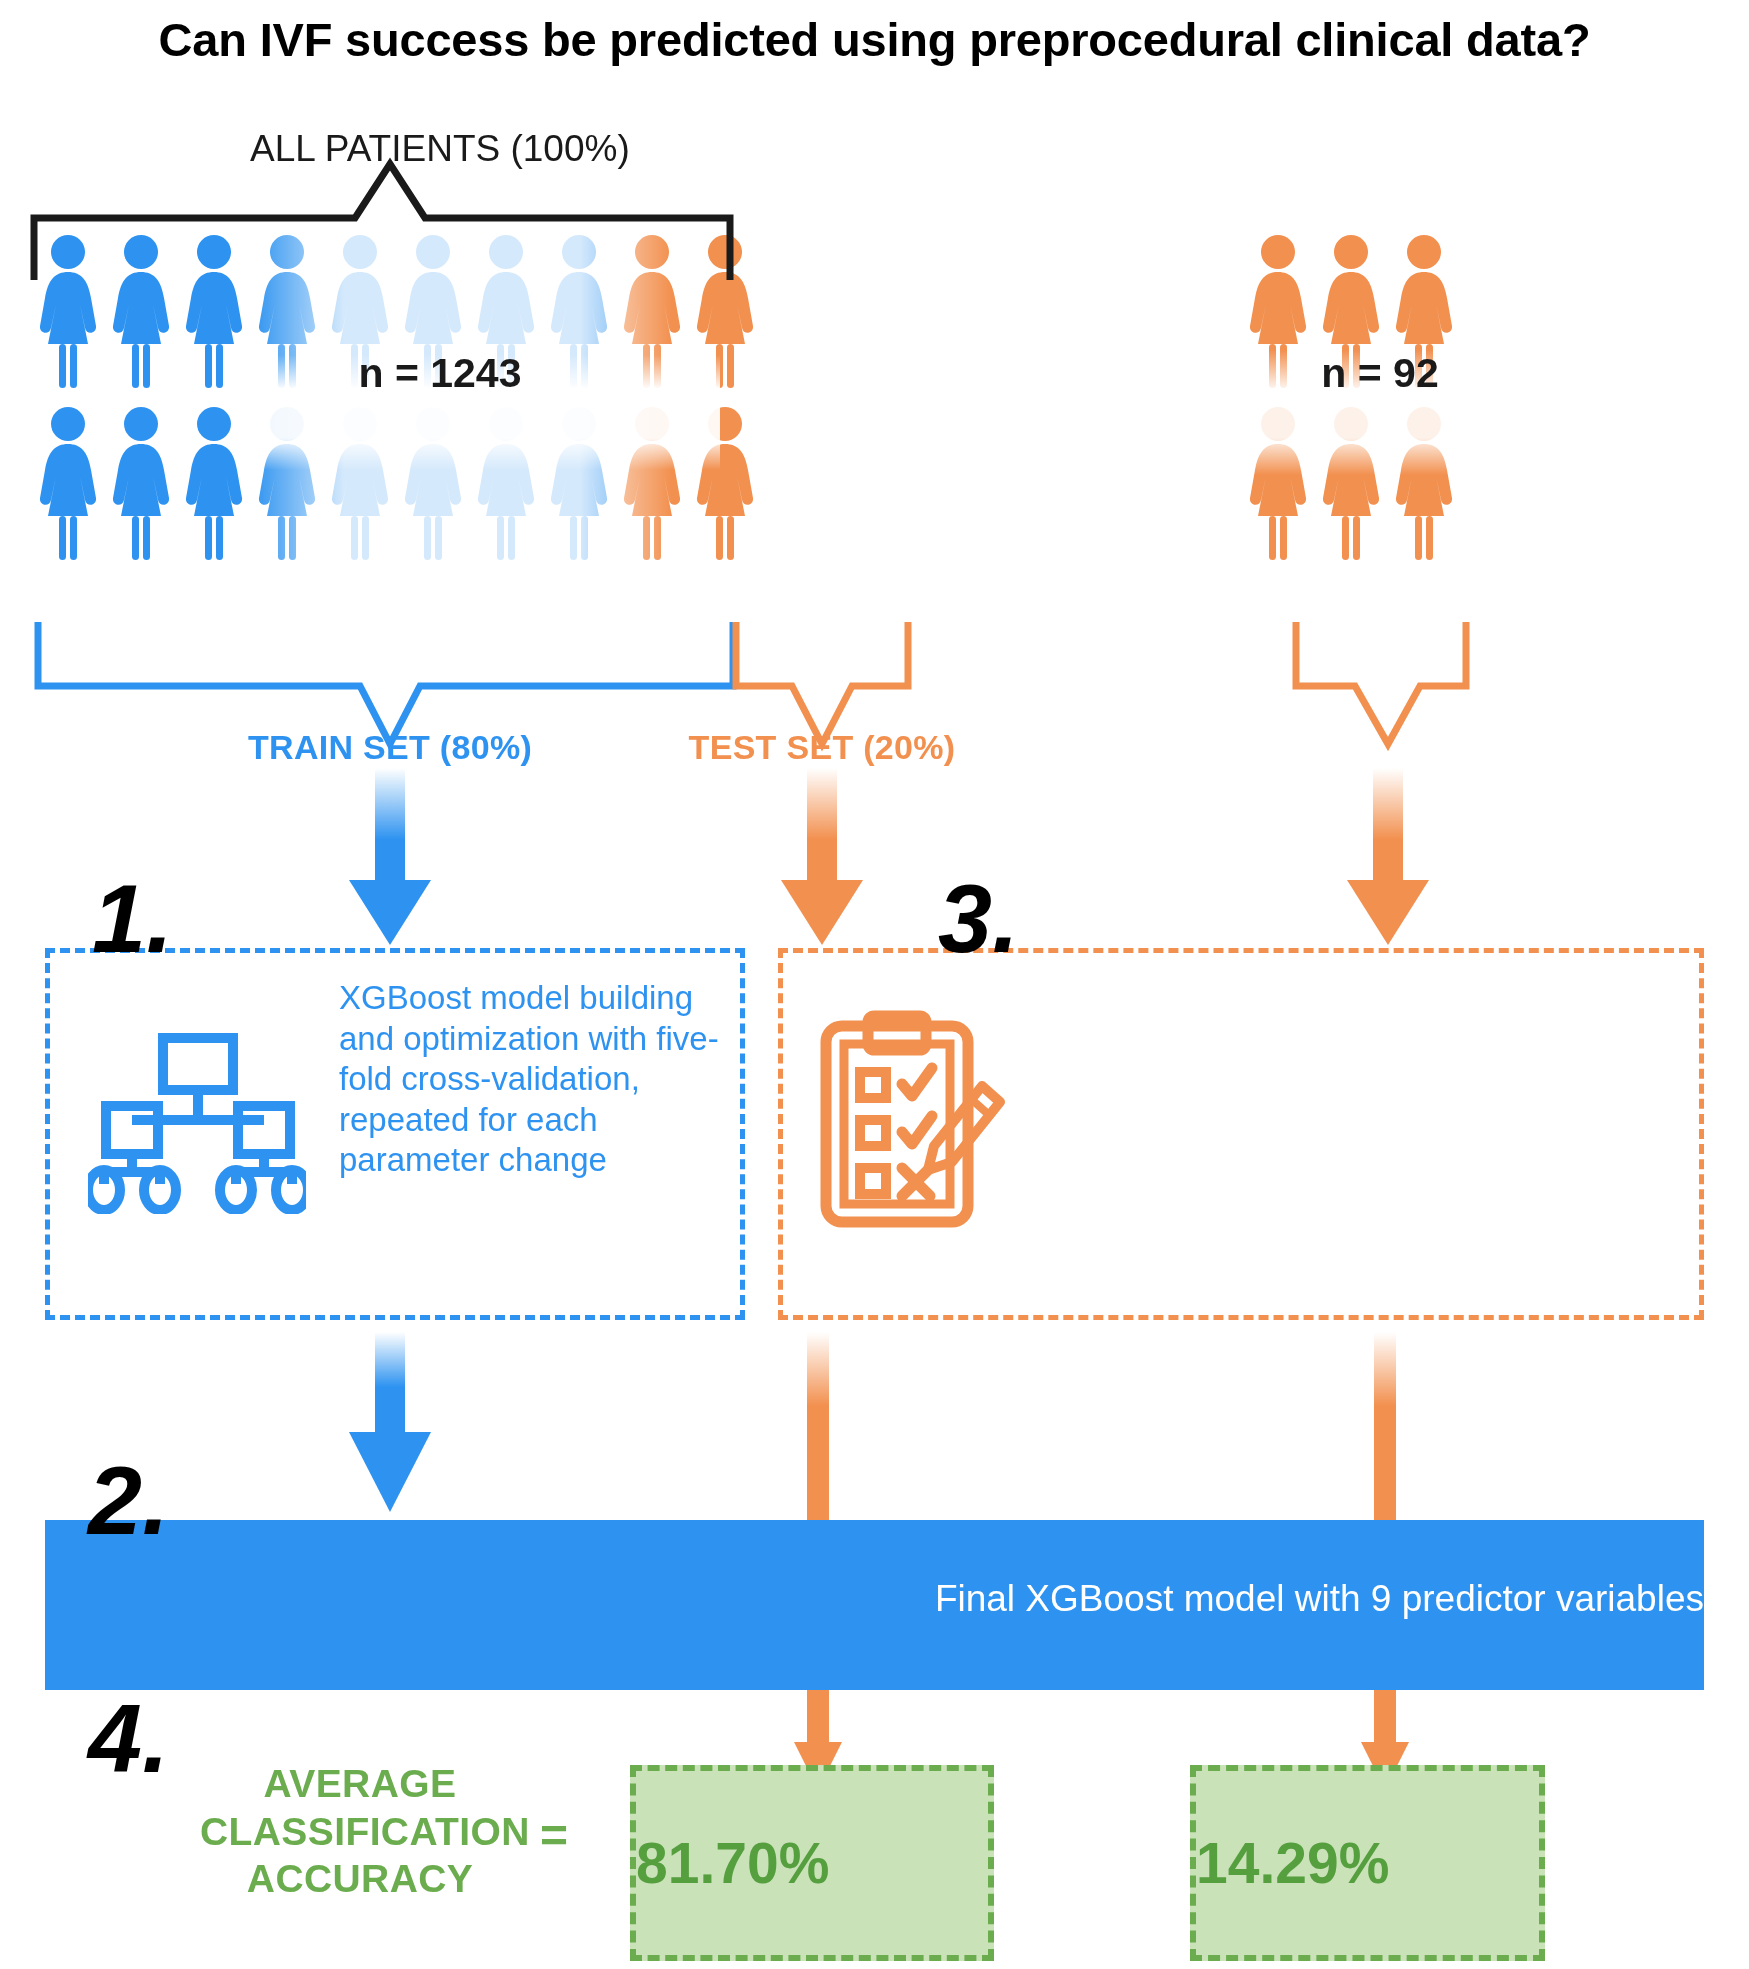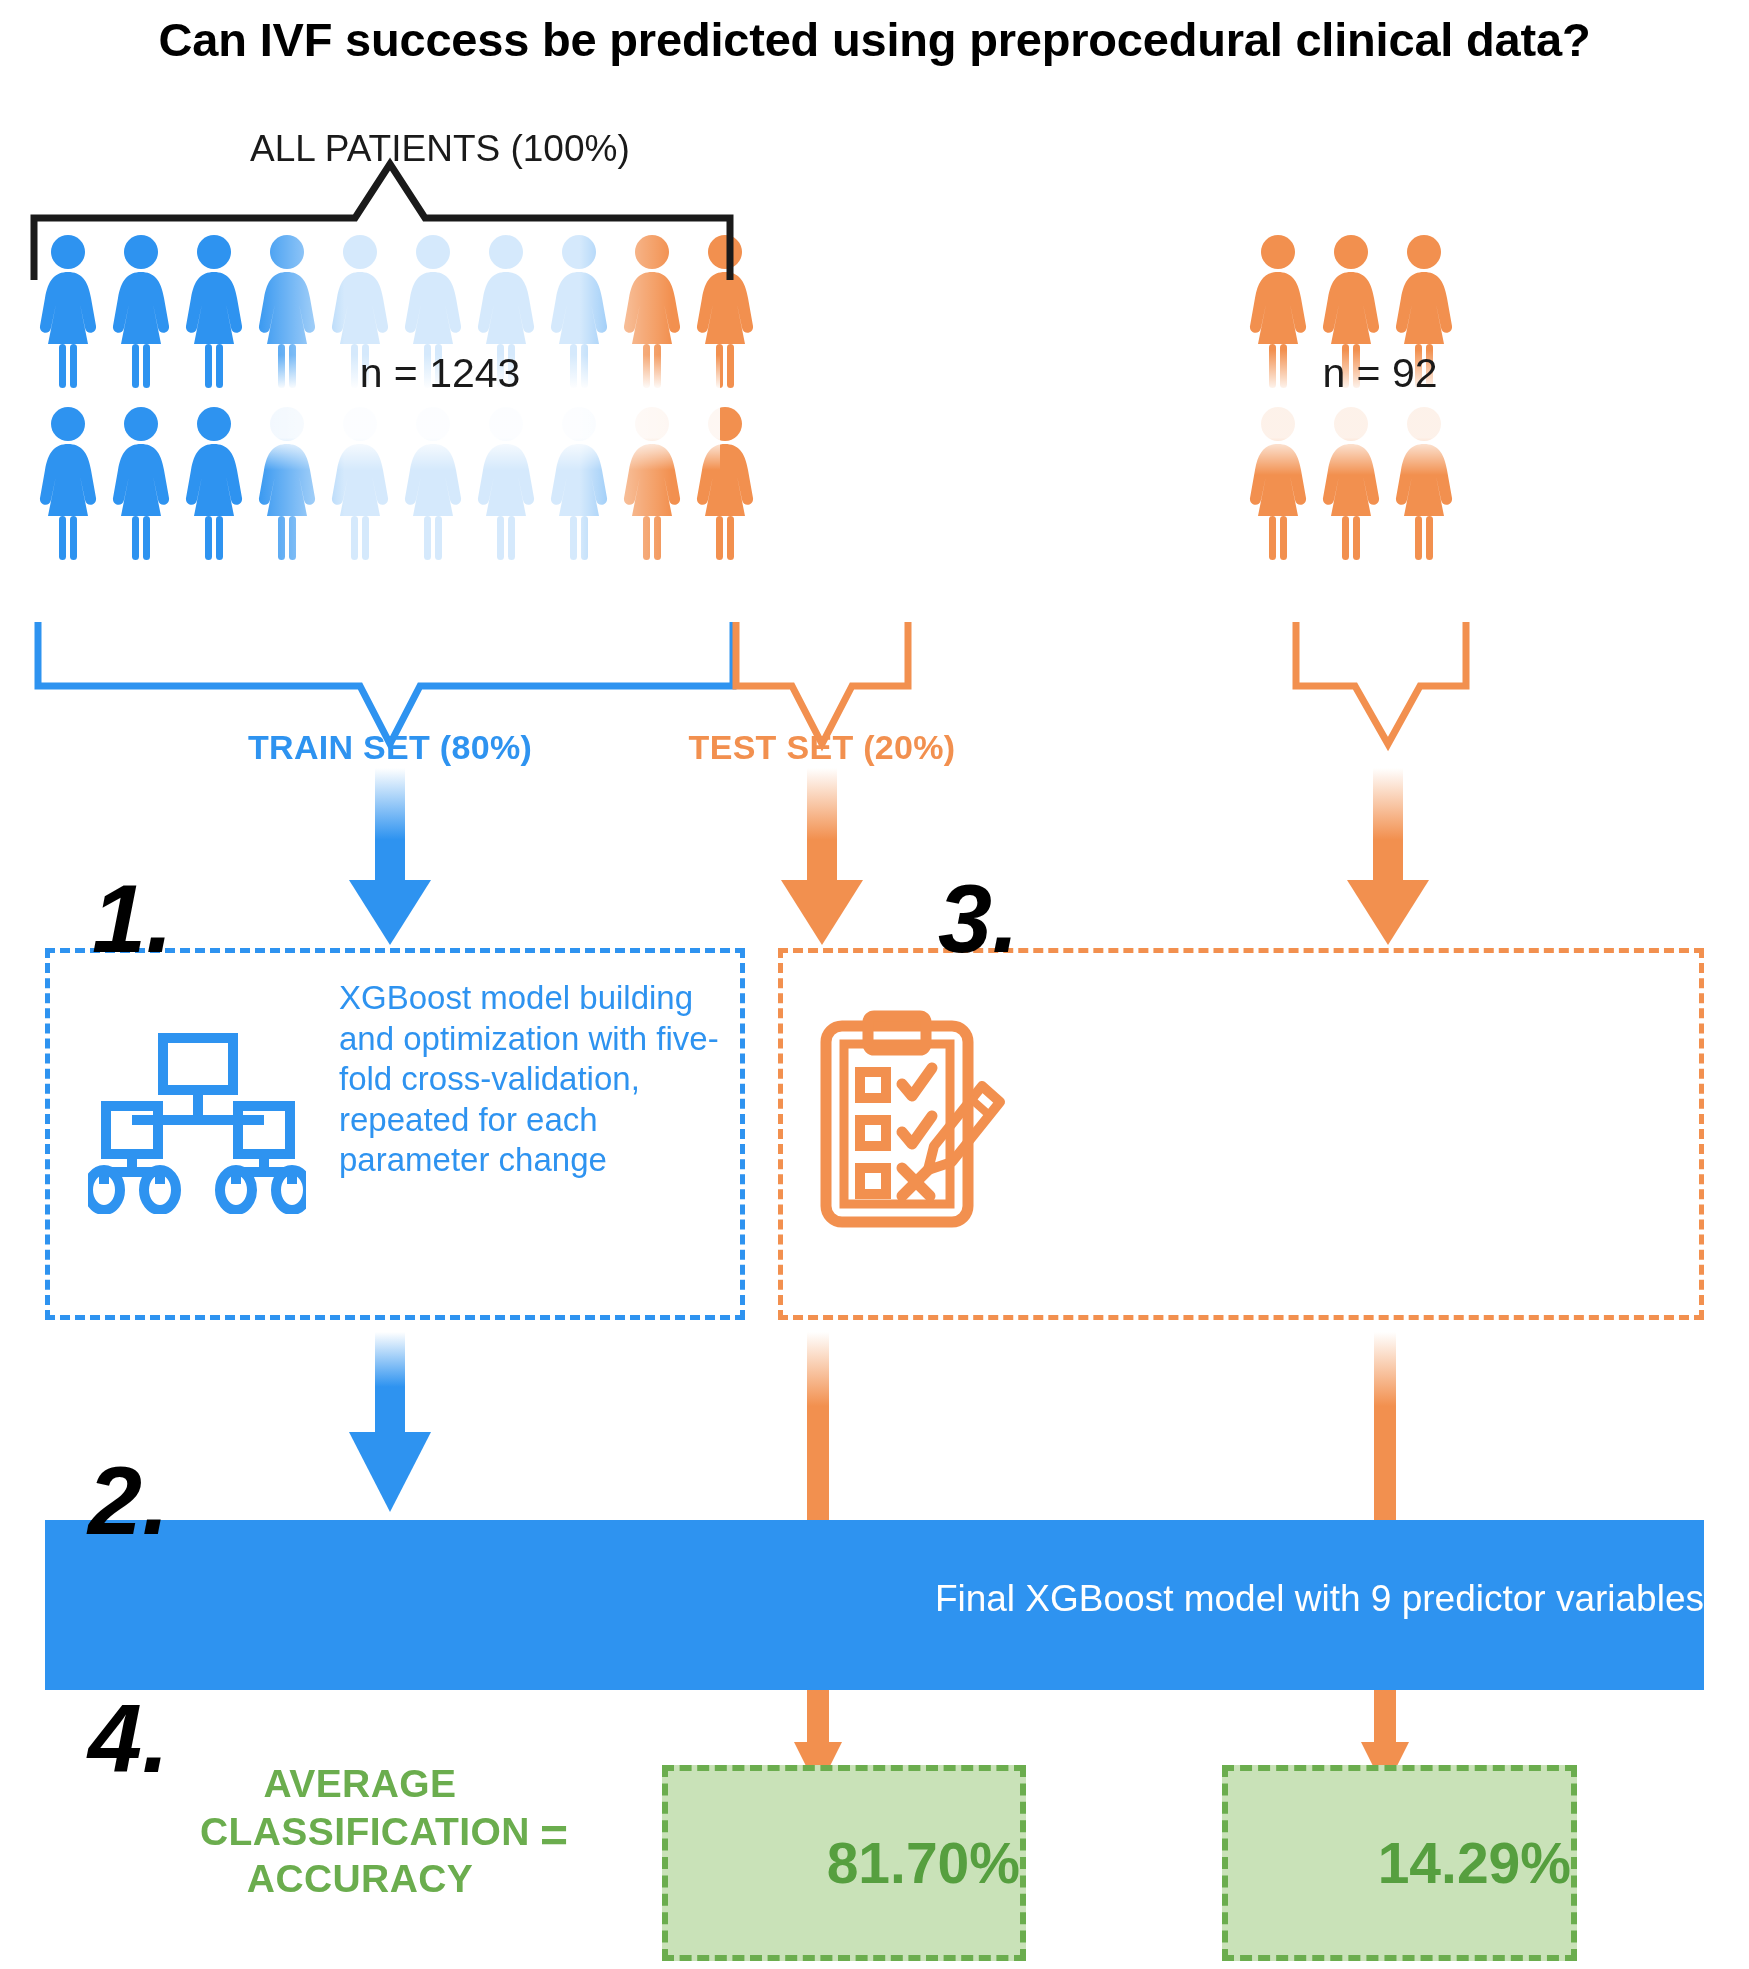--- a/index.html
+++ b/index.html
@@ -27,21 +27,21 @@
 
   
   .people-grid{position:absolute;}
   .prow{position:absolute;left:0;display:flex;}
   .pfig{width:73px;height:0;}
   .pfig svg{display:block;}
 
   .fadeband{position:absolute;pointer-events:none;}
 
   .nlabel{
-    position:absolute;font-weight:normal;color:#1a1a1a;white-space:nowrap;
+    position:absolute;font-weight:bold;color:#1a1a1a;white-space:nowrap;
     text-align:center;
   }
 
   
   .setlabel{
     position:absolute;font-weight:bold;white-space:nowrap;text-align:center;
     letter-spacing:0.3px;
   }
 
   
@@ -77,21 +77,21 @@
     color:#6BAD4E;font-weight:bold;font-size:39px;line-height:1.22;
     letter-spacing:0.4px;
   }
   #eqsign{
     position:absolute;left:540px;top:1808px;color:#6BAD4E;font-weight:bold;
     font-size:48px;
   }
   .greenbox{
     position:absolute;box-sizing:border-box;
     border:6px dashed #6BAD4E;background:#C9E2B8;
-    display:flex;align-items:center;justify-content:flex-end;margin-left:32px;
+    display:flex;align-items:center;justify-content:flex-start;
   }
   #gbox1{left:630px;top:1765px;width:364px;height:196px;}
   #gbox2{left:1190px;top:1765px;width:355px;height:196px;}
   .gval{color:#569F3F;font-weight:bold;font-size:57px;}
 </style>
 </head>
 <body>
 
 <div id="stage">
 

